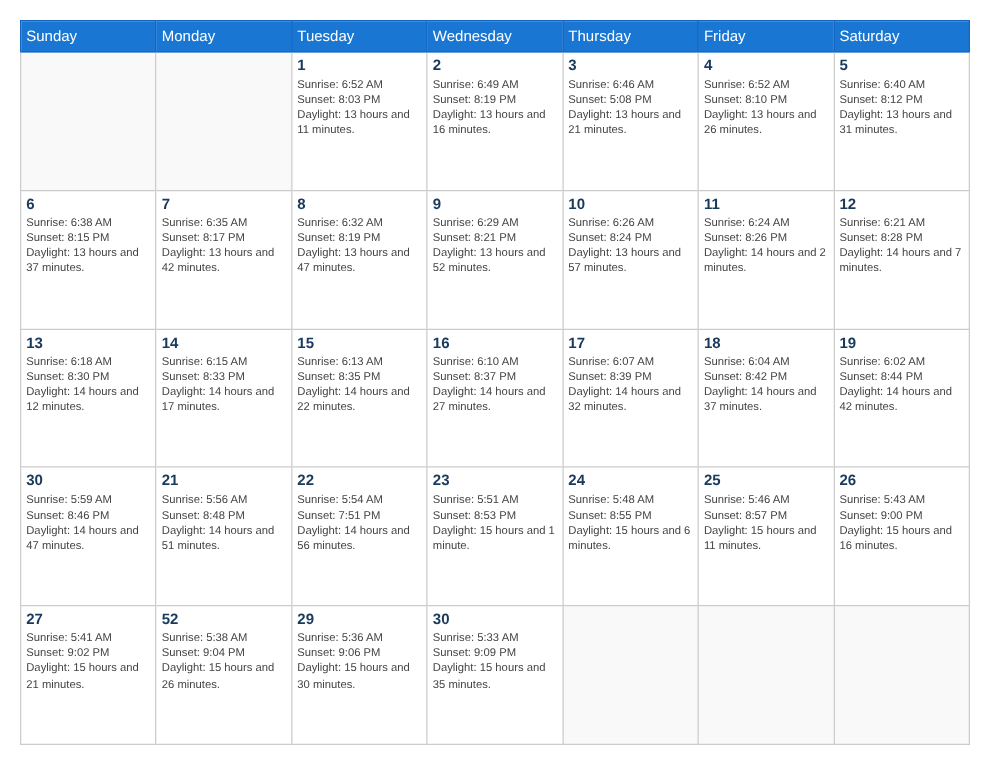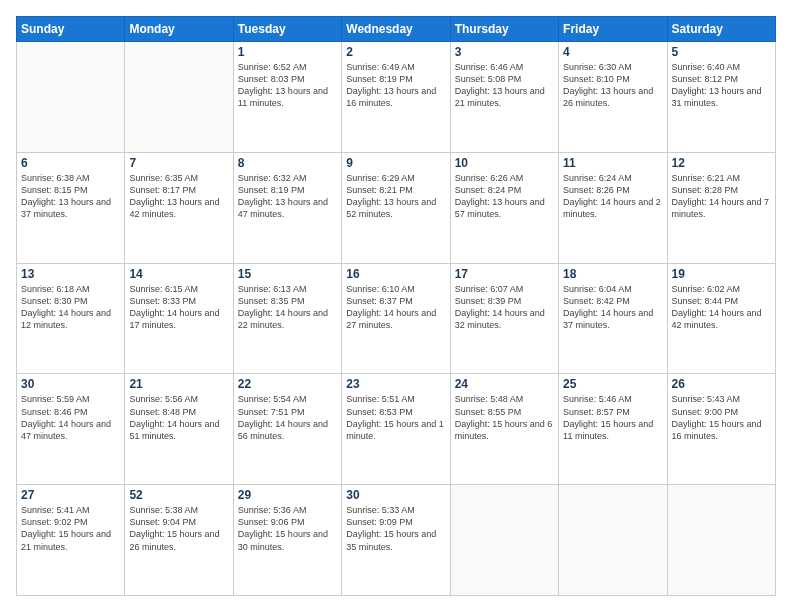--- a/index.html
+++ b/index.html
@@ -52,21 +52,21 @@
     .calendar {
       flex: 1;
       border-collapse: collapse;
       width: 100%;
       table-layout: fixed;
     }
     .calendar th {
       background: #1976d2;
       color: #fff;
       font-size: 12px;
-      font-weight: bold;
+      font-weight: normal;
       padding: 5px 4px;
       text-align: left;
       border: 1px solid #1565c0;
     }
     .calendar td {
       border: 1px solid #ccc;
       vertical-align: top;
       padding: 3px 4px;
       font-size: 9.5px;
       color: #333;
@@ -123,21 +123,21 @@
 Daylight: 13 hours and 16 minutes.</div>
           </td>
           <td>
             <span class="day-number">3</span>
             <div class="day-info">Sunrise: 6:46 AM
 Sunset: 5:08 PM
 Daylight: 13 hours and 21 minutes.</div>
           </td>
           <td>
             <span class="day-number">4</span>
-            <div class="day-info">Sunrise: 6:30 AM
+            <div class="day-info">Sunrise: 6:52 AM
 Sunset: 8:10 PM
 Daylight: 13 hours and 26 minutes.</div>
           </td>
           <td>
             <span class="day-number">5</span>
             <div class="day-info">Sunrise: 6:40 AM
 Sunset: 8:12 PM
 Daylight: 13 hours and 31 minutes.</div>
           </td>
         </tr>

